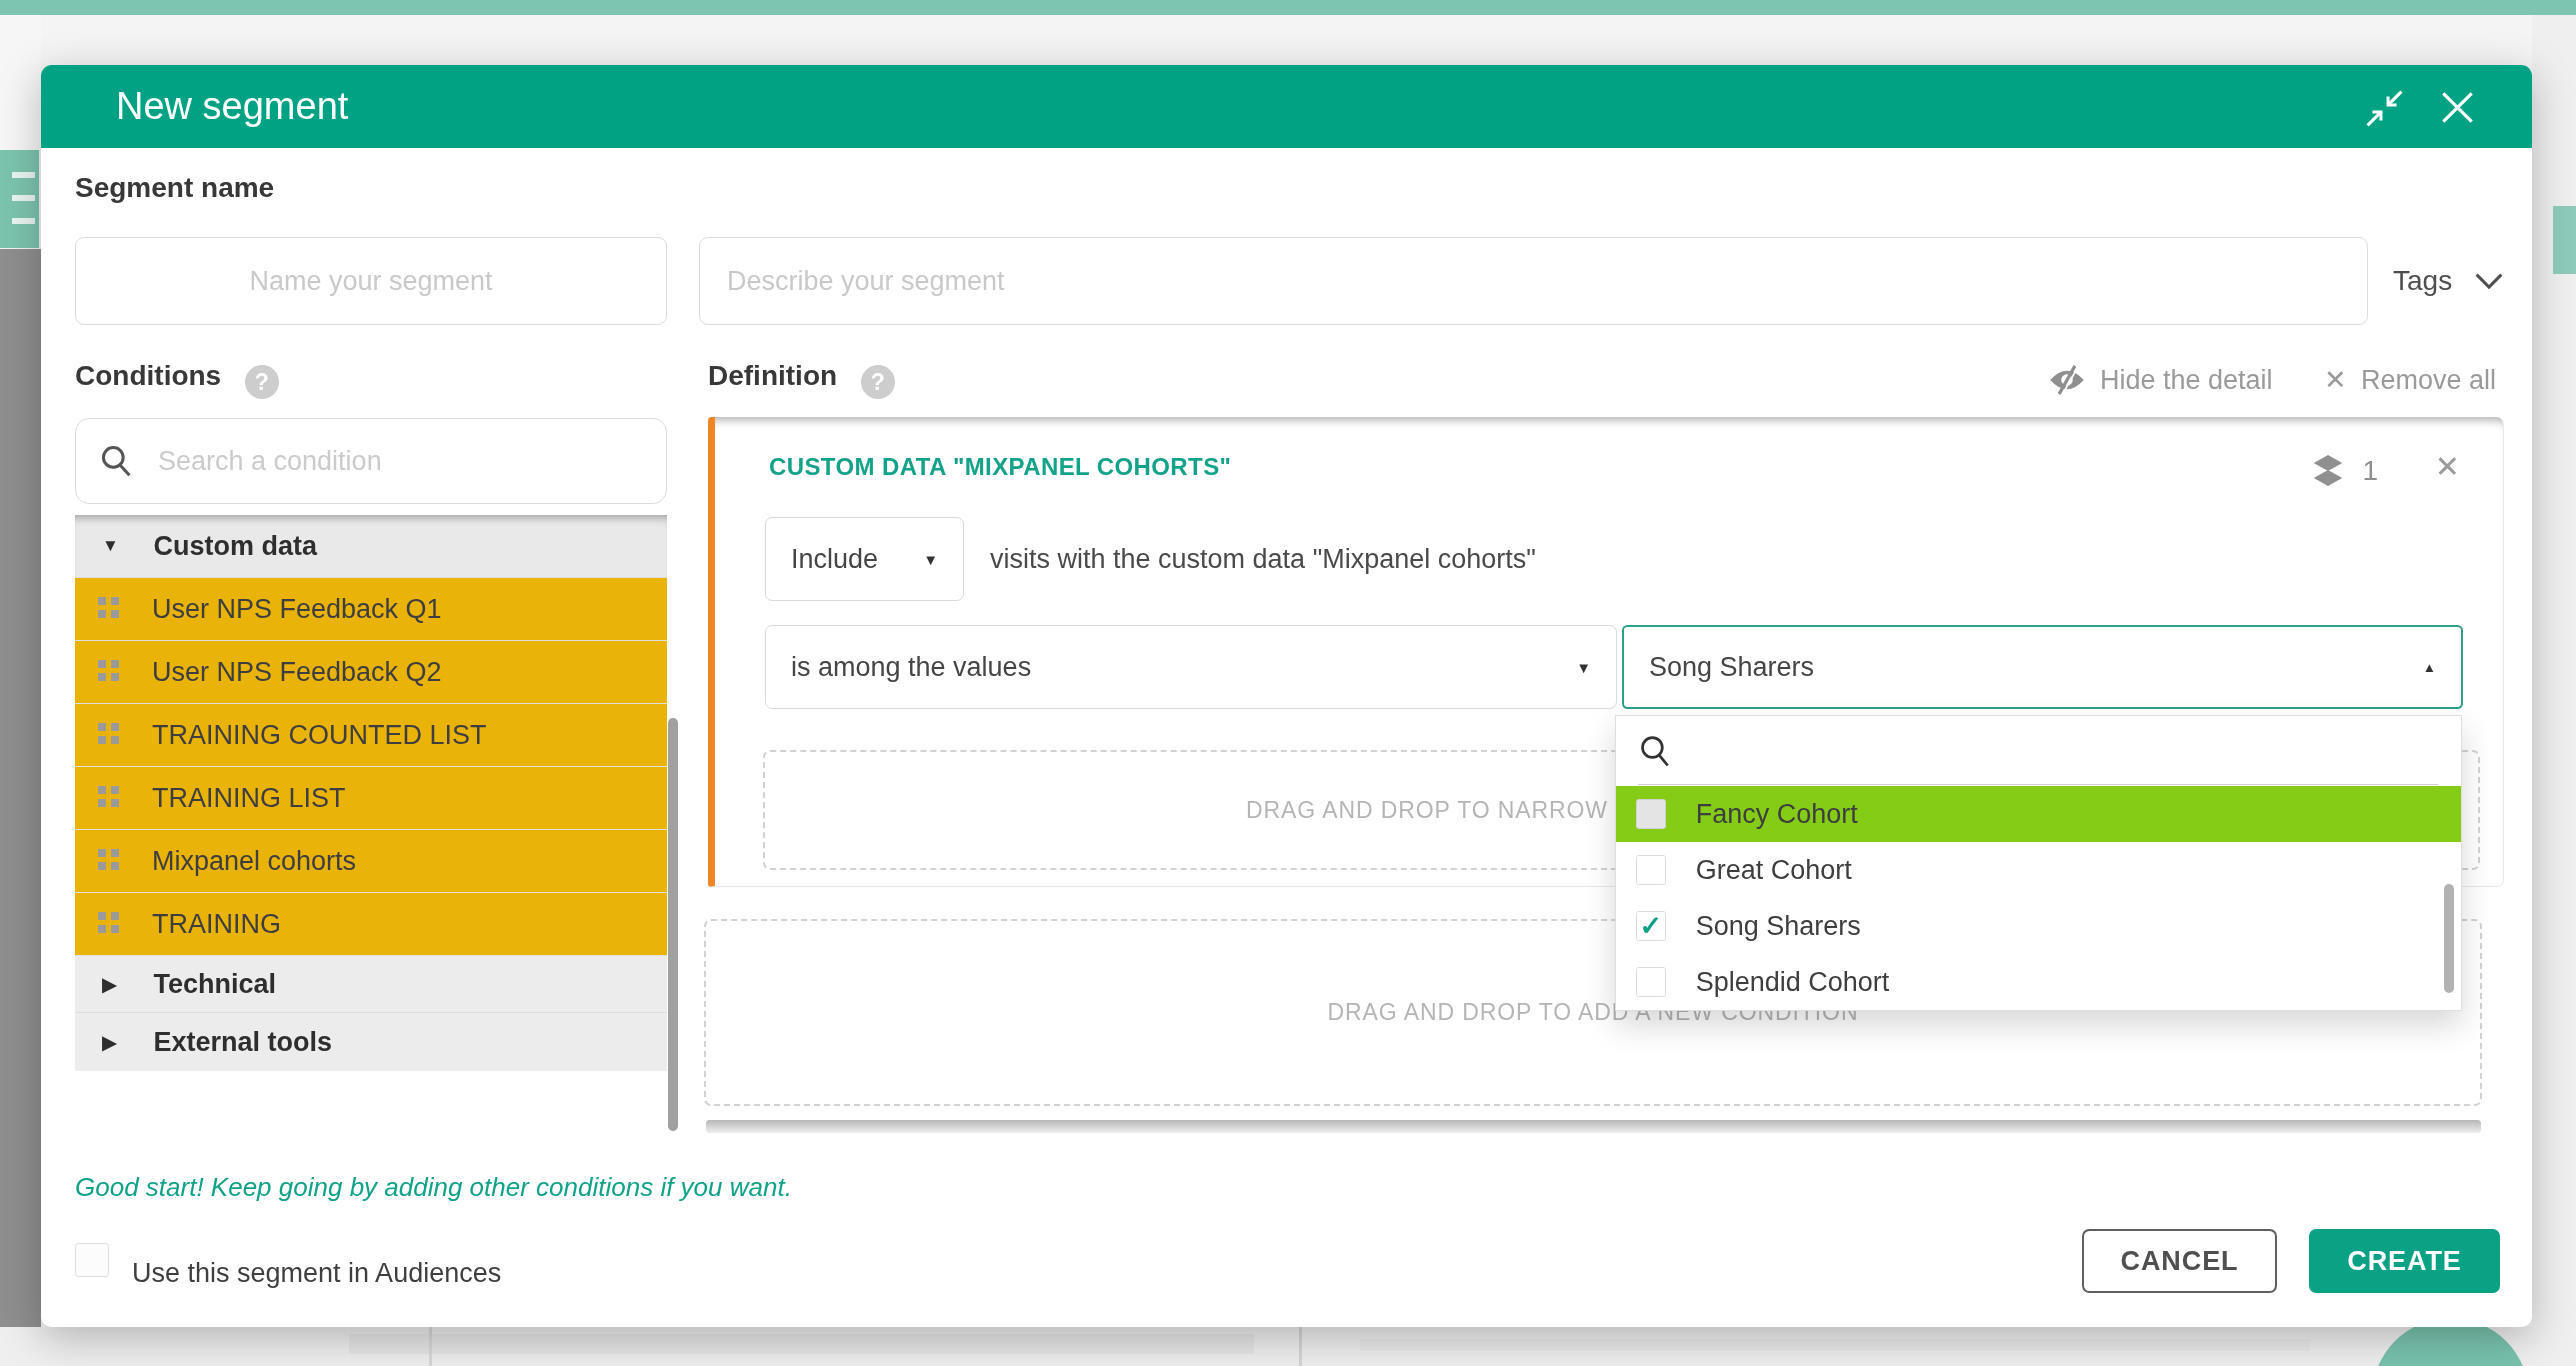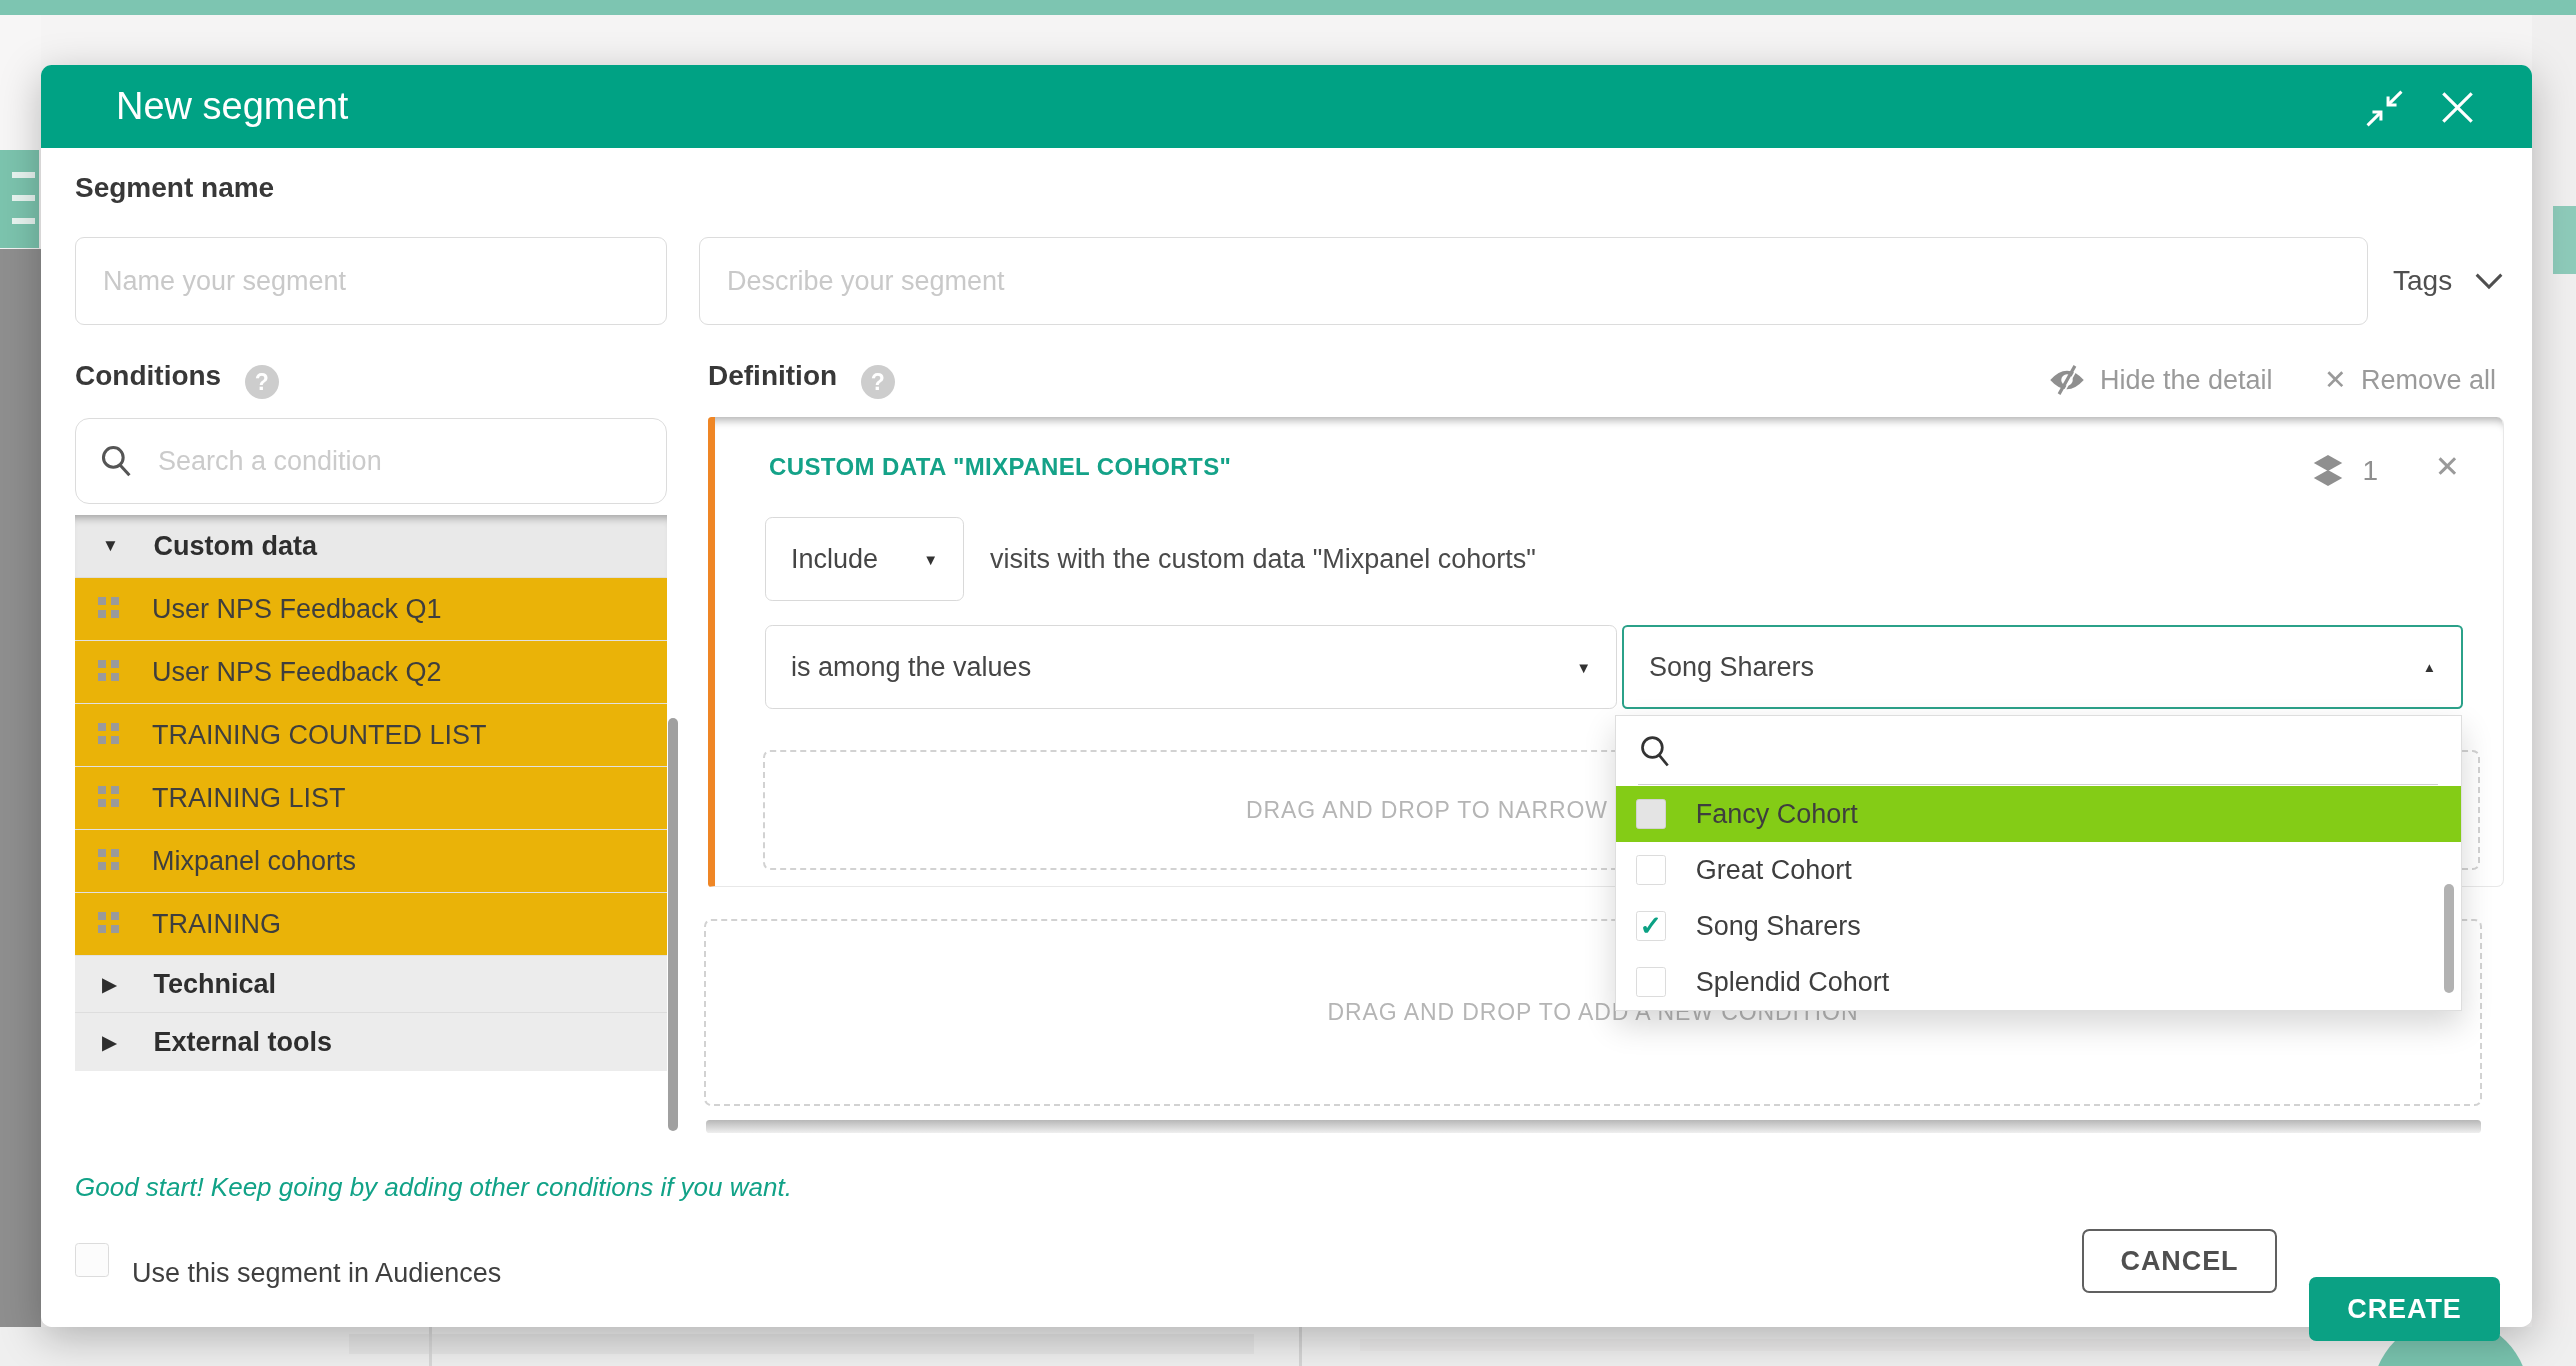--- a/index.html
+++ b/index.html
@@ -102,21 +102,21 @@
   .panel-scrollbar{position:absolute;right:7.2px;top:168px;width:9.8px;height:109px;background:#b2b2b2;border-radius:5.4px;}
 
   
   .hint{left:34px;top:1107px;font-size:26px;font-style:italic;color:#11a287;}
   .aud-row{left:34px;top:1165px;display:flex;align-items:center;gap:23px;}
   .aud-box{width:32px;height:32px;border:1.8px solid #dcdcdc;border-radius:3.6px;background:#fcfcfc;cursor:pointer;}
   .aud-label{font-size:27px;color:#3f3f3f;margin-top:28px;}
   .btn{position:absolute;top:1164px;height:64px;border-radius:7.2px;font-size:27px;font-weight:bold;
        display:flex;align-items:center;justify-content:center;letter-spacing:0.9px;cursor:pointer;box-sizing:border-box;}
   .btn-cancel{left:2041px;width:195px;background:#ffffff;border:2.7px solid #606060;color:#4f4f4f;}
-  .btn-create{left:2268px;width:191px;background:#0ba184;color:#ffffff;margin-top:48px;}
+  .btn-create{left:2268px;width:191px;background:#0ba184;color:#ffffff;}
 
   svg{display:block;}
 </style>
 </head>
 <body>
 
 <div class="stage">
 
   <div class="abs bg-topbar"></div>
   <div class="abs bg-left-white"></div>
@@ -150,21 +150,21 @@
       </div>
       <div class="hdr-ico hdr-close">
         <svg width="39" height="39" viewBox="0 0 44 44" stroke="#ffffff" stroke-width="3.6">
           <path d="M6 6 L38 38"></path>
             <path d="M38 6 L6 38"></path>
         </svg>
       </div>
     </div>
 
     <div class="abs label-bold" style="left:34px;top:107px">Segment name</div>
-    <input class="input" style="left: 34px; top: 172px; width: 592px; height: 88px;" type="text" placeholder="Name your segment">
+    <input class="input" style="left: 34px; top: 172px; width: 592px; height: 88px; text-align: center;" type="text" placeholder="Name your segment">
     <input class="input" style="left: 658px; top: 172px; width: 1669px; height: 88px;" type="text" placeholder="Describe your segment">
     <div class="tags-wrap">
       <span class="tags-label">Tags</span>
       <svg width="30" height="19.7" viewBox="0 0 34 22" fill="none" stroke="#4f4f4f" stroke-width="3.4">
           <path d="M3 4 L17 18 L31 4"></path>
         </svg>
     </div>
 
     <div class="abs" style="left:34px;top:295px">
       <span class="label-bold">Conditions</span>

